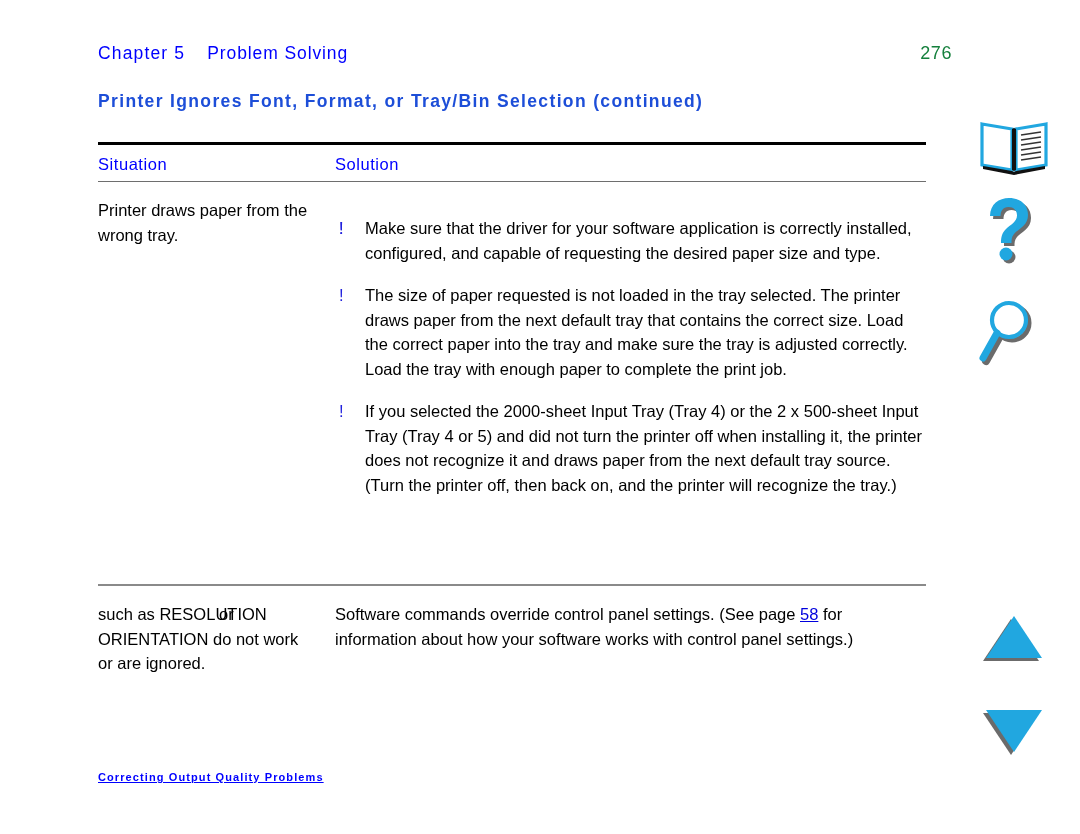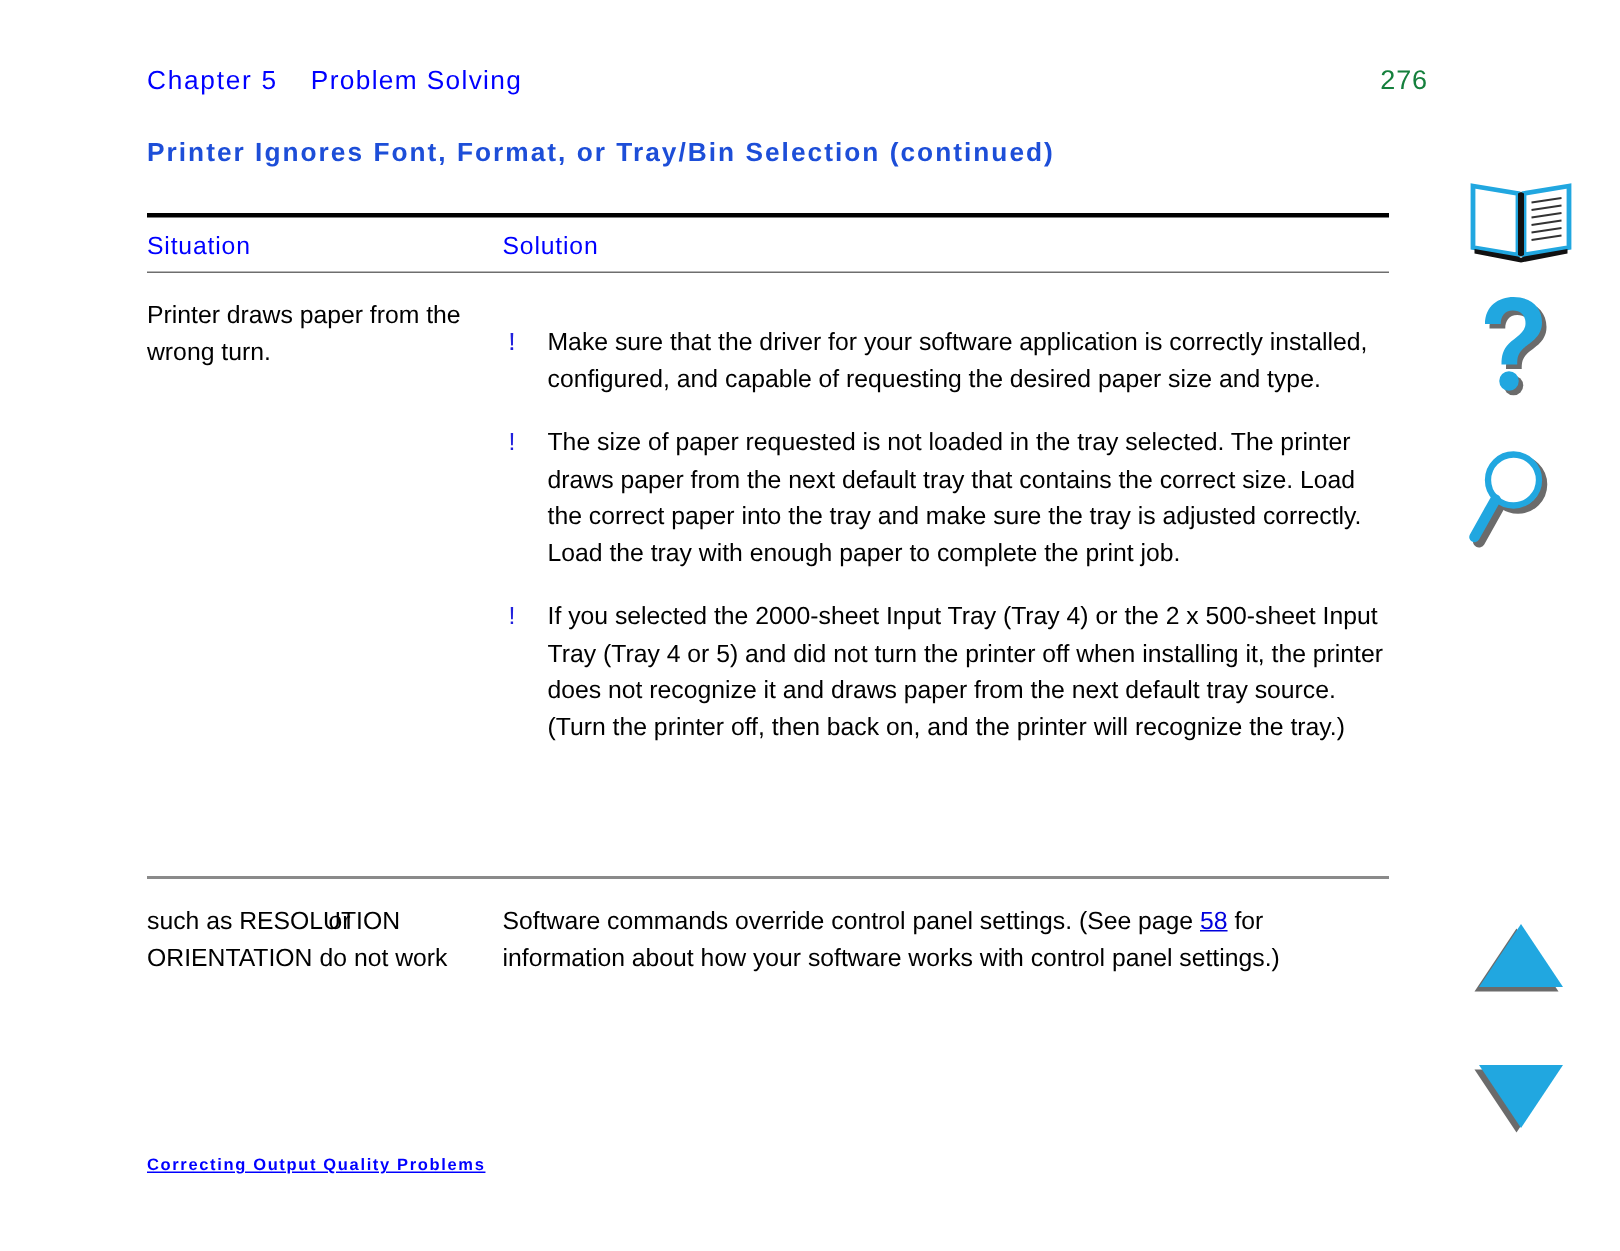--- a/index.html
+++ b/index.html
@@ -217,21 +217,21 @@
     <div class="rule-thick"></div>
 
     <div class="thead">
       <div class="th th-situation">Situation</div>
       <div class="th th-solution">Solution</div>
     </div>
 
     <div class="rule-thin"></div>
 
     <div class="row row-1">
-      <div class="cell-situation">Printer draws paper from the wrong turn.</div>
+      <div class="cell-situation">Printer draws paper from the wrong tray.</div>
       <div class="cell-solution">
         <ul class="blist">
           <li>
             <span class="bang">!</span>
           </li>
           <li>
             <span class="bang">!</span>
             <span>Make sure that the driver for your software application is correctly installed, configured, and capable of requesting the desired paper size and type.</span>
           </li>
           <li>
@@ -245,20 +245,21 @@
         </ul>
       </div>
     </div>
 
     <div class="rule-gray"></div>
 
     <div class="row row-2">
       <div class="cell-situation">
         <div class="ovl ovl-a"><span class="under">such as RESOLUTION</span><span class="over">or</span></div>
         <div class="ovl ovl-b"><span class="under">ORIENTATION</span><span class="over">do not work</span></div>
+        <div>or are ignored.</div>
       </div>
       <div class="cell-solution">
         <p class="plain-para"><span>Software commands override control panel settings. (See page </span><a class="xref" href="#">58</a><span> for information about how your software works with control panel settings.)</span></p>
       </div>
     </div>
 
   </div>
 
   <a class="footer-link" href="#">Correcting Output Quality Problems</a>
 

